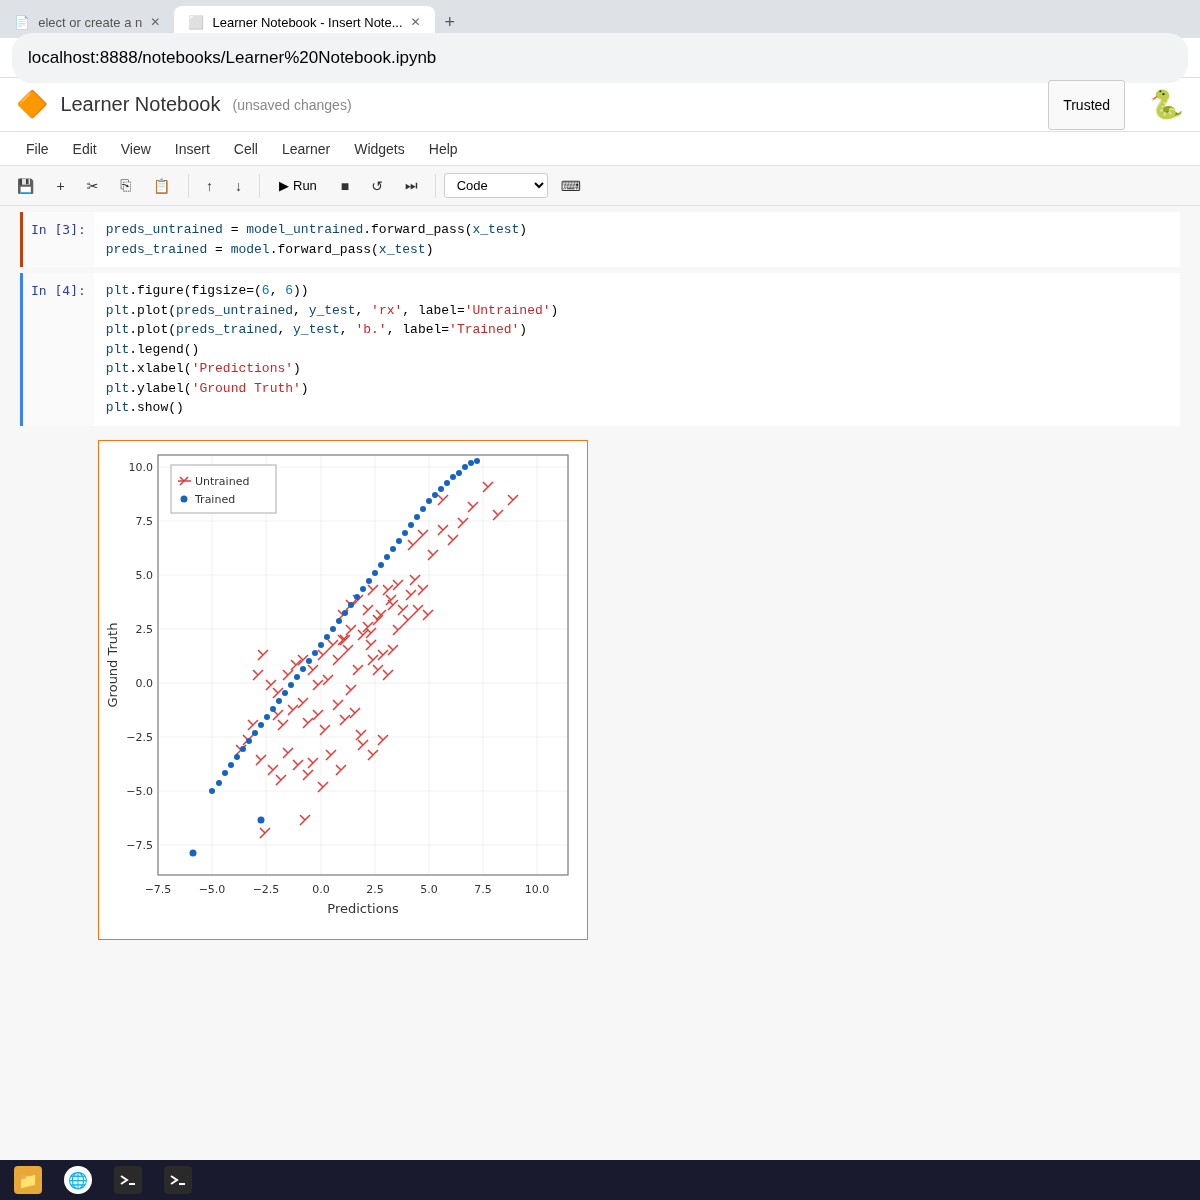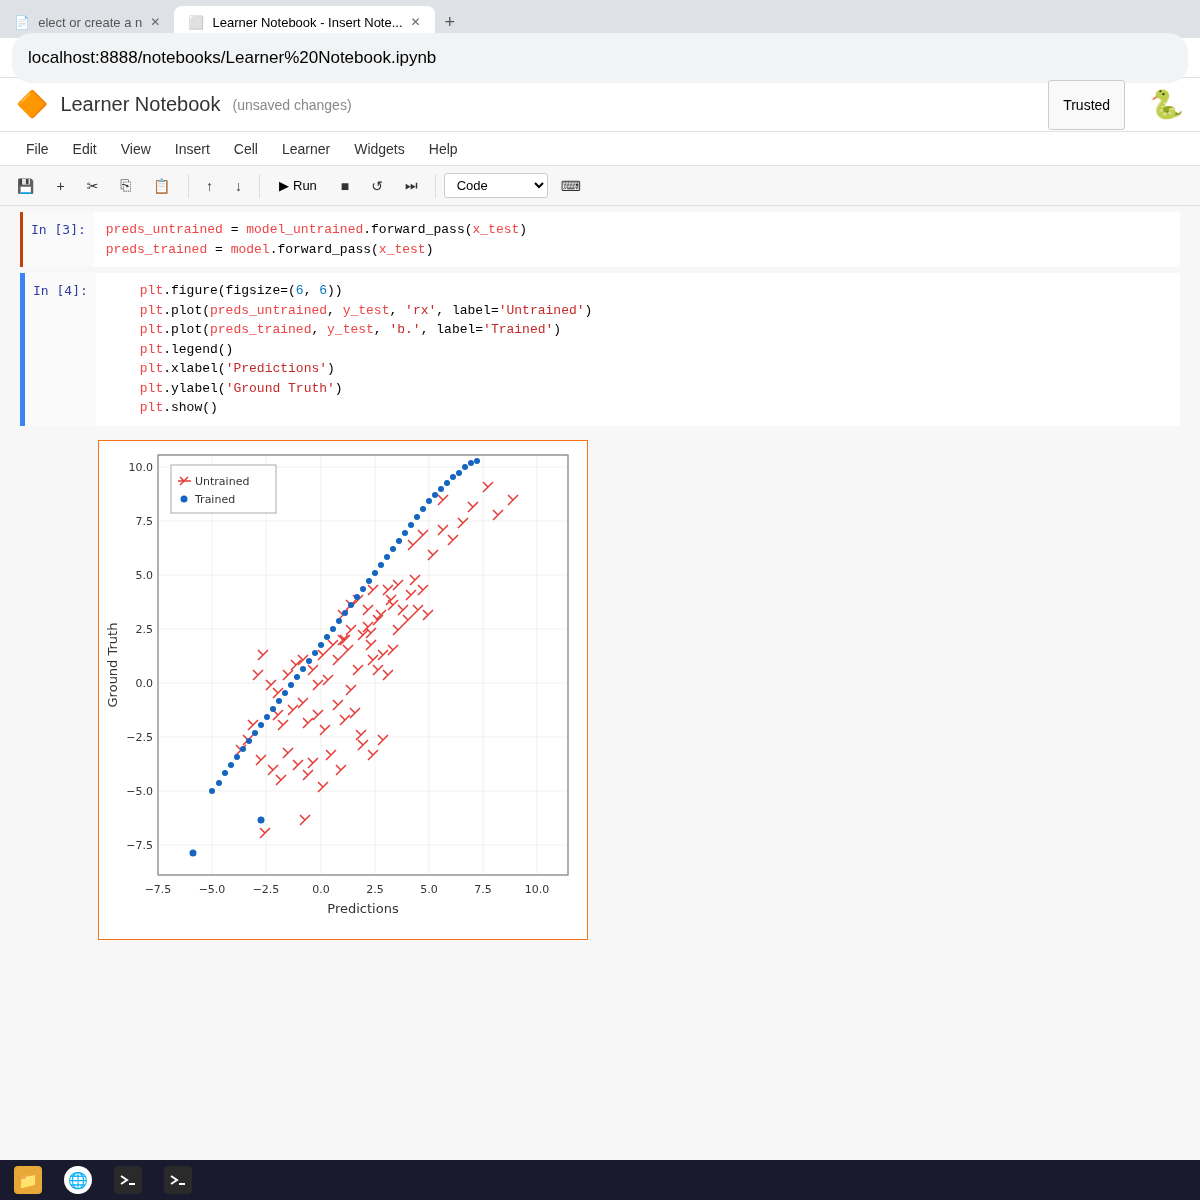--- a/index.html
+++ b/index.html
@@ -157,22 +157,21 @@
       height: calc(1200px - 38px - 40px - 54px - 34px - 40px - 40px);
     }
 
     .cell {
       display: flex;
       margin: 4px 0;
       background: #ffffff;
       border-left: 3px solid transparent;
     }
     .cell.active-cell {
-      border-left: 5px solid #3b82f6;
-      gap: 32px;
+      border-left: 3px solid #3b82f6;
     }
 
     .cell-prompt {
       min-width: 70px;
       padding: 10px 8px;
       font-family: monospace;
       font-size: 13px;
       color: #303f9f;
       text-align: right;
       background: #fafafa;
@@ -185,21 +184,21 @@
     }
 
     .code-cell {
       font-family: 'Courier New', monospace;
       font-size: 13px;
       line-height: 1.5;
       white-space: pre;
       color: #000;
     }
     .kw-string { color: #c62828; }
-    .kw-param { color: #ef4444; }
+    .kw-param { color: #0c4a6e; }
 
     
     .plot-container {
       background: white;
       border: 1px solid #f97316;
       margin: 8px;
       padding: 4px;
       display: inline-block;
     }
 

